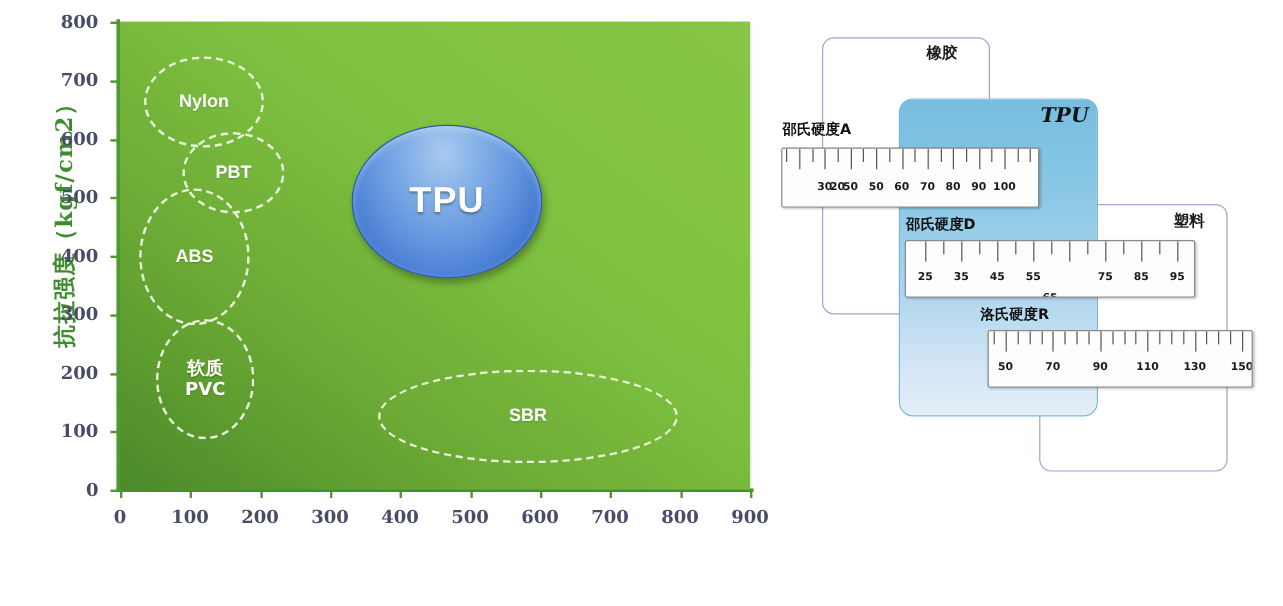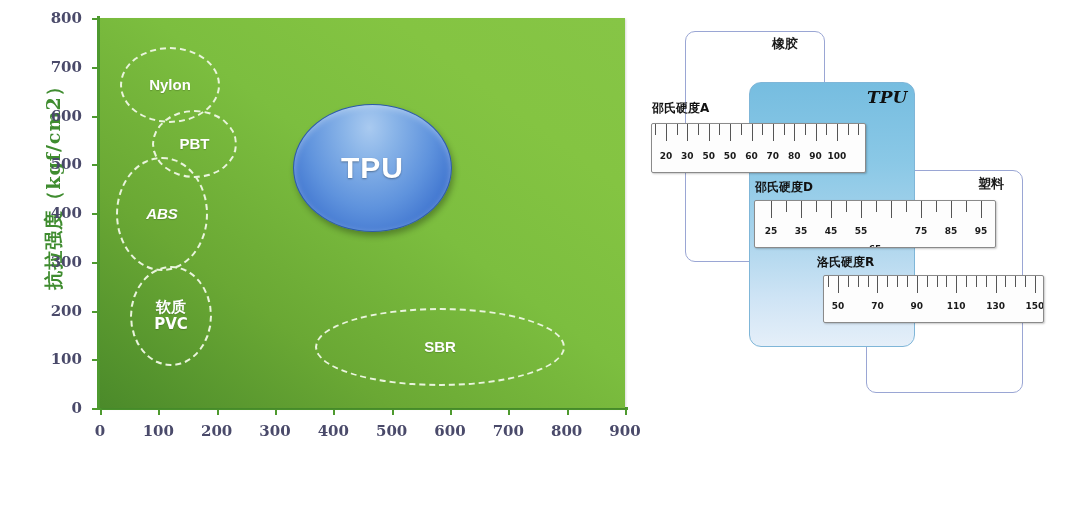--- a/index.html
+++ b/index.html
@@ -309,21 +309,21 @@
   <div id="plot-area">
 
     <div class="region" style="left:20px; top:29px; width:100px; height:76px;">
       <span class="region-label">Nylon</span>
     </div>
 
     <div class="region" style="left:52px; top:92px; width:85px; height:68px;">
       <span class="region-label">PBT</span>
     </div>
 
-    <div class="region" style="left:16px; top:139px; width:92px; height:114px;font-style:italic;">
+    <div class="region" style="left:16px; top:139px; width:92px; height:114px;">
       <span class="region-label">ABS</span>
     </div>
 
     <div class="region" style="left:30px; top:248px; width:82px; height:100px;">
       <span class="region-label cjk">
         <span>软质</span><br>
         <span>PVC</span>
       </span>
     </div>
 
@@ -346,21 +346,21 @@
 
   <div class="cat-box" style="left:206px; top:170px; width:157px; height:223px;"></div>
   <div class="cat-label" style="left:318px; top:175px;">塑料</div>
 
   <div class="cat-box tpu" style="left:89px; top:82px; width:166px; height:265px;"></div>
   <div class="cat-label tpu-label" style="left:207px; top:87px;">TPU</div>
 
   <div class="ruler-label" style="left:-8px; top:100px;">邵氏硬度A</div>
   <div class="ruler" id="ruler-shore-a" style="left:-9px; top:123px; width:215px; height:50px;">
       <div class="tick major" style="left: 14px;"></div>
-      <div class="rnum" style="left: 14px; top: 27px;">20</div>
+      <div class="rnum" style="left: 14px; top: 27px; padding-left: 32px;">20</div>
       <div class="tick minor" style="left: 24.6875px;"></div>
       <div class="tick major" style="left: 35.375px;"></div>
       <div class="rnum" style="left: 35.375px; top: 27px;">30</div>
       <div class="tick minor" style="left: 46.0625px;"></div>
       <div class="tick major" style="left: 56.75px;"></div>
       <div class="rnum" style="left: 56.75px; top: 27px;">50</div>
       <div class="tick minor" style="left: 67.4375px;"></div>
       <div class="tick major" style="left: 78.125px;"></div>
       <div class="rnum" style="left: 78.125px; top: 27px;">50</div>
       <div class="tick minor" style="left: 88.8125px;"></div>

